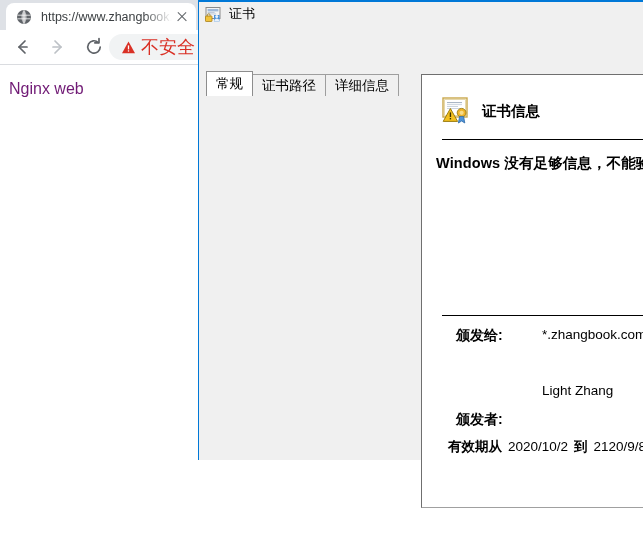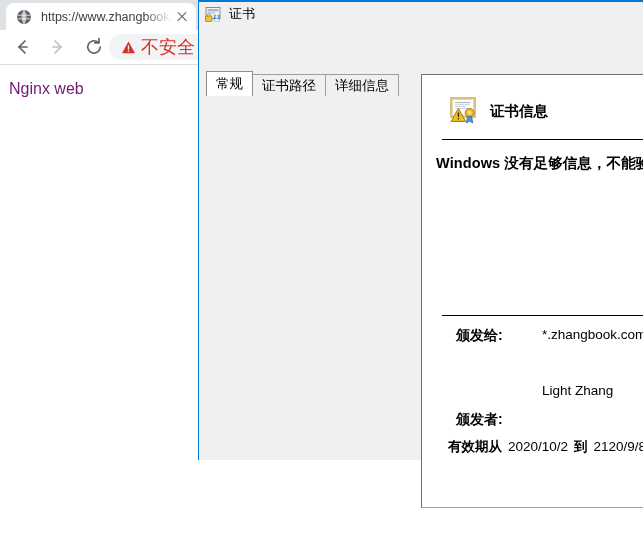--- a/index.html
+++ b/index.html
@@ -193,21 +193,21 @@
     background: #ffffff;
     border: 1px solid #a0a0a0;
     border-top-color: #6f6f6f;
     border-left-color: #6f6f6f;
     box-sizing: border-box;
     overflow: hidden;
   }
 
   .info-head {
     position: absolute;
-    left: 28px; top: 22px;
+    left: 20px; top: 22px;
     display: flex;
     align-items: center;
   }
   .info-head-label {
     font-size: 14.5px;
     font-weight: bold;
     color: #000;
     margin-left: 10px;
   }
   .rule {

